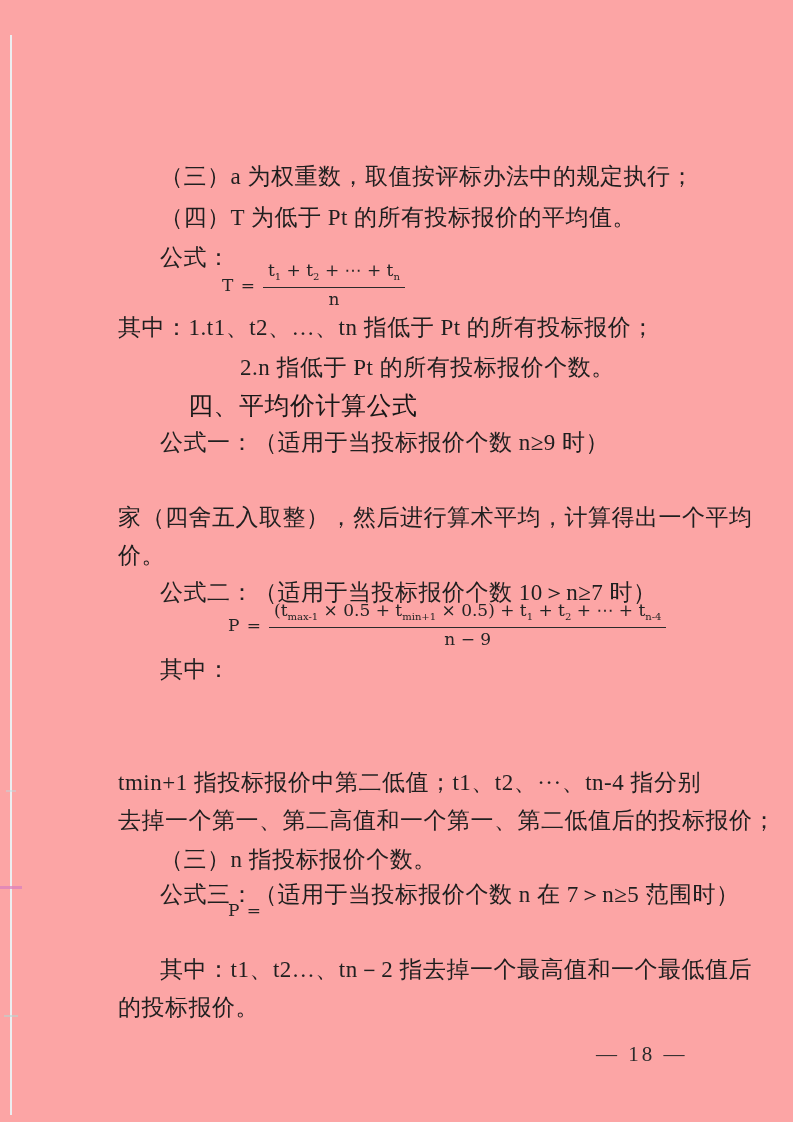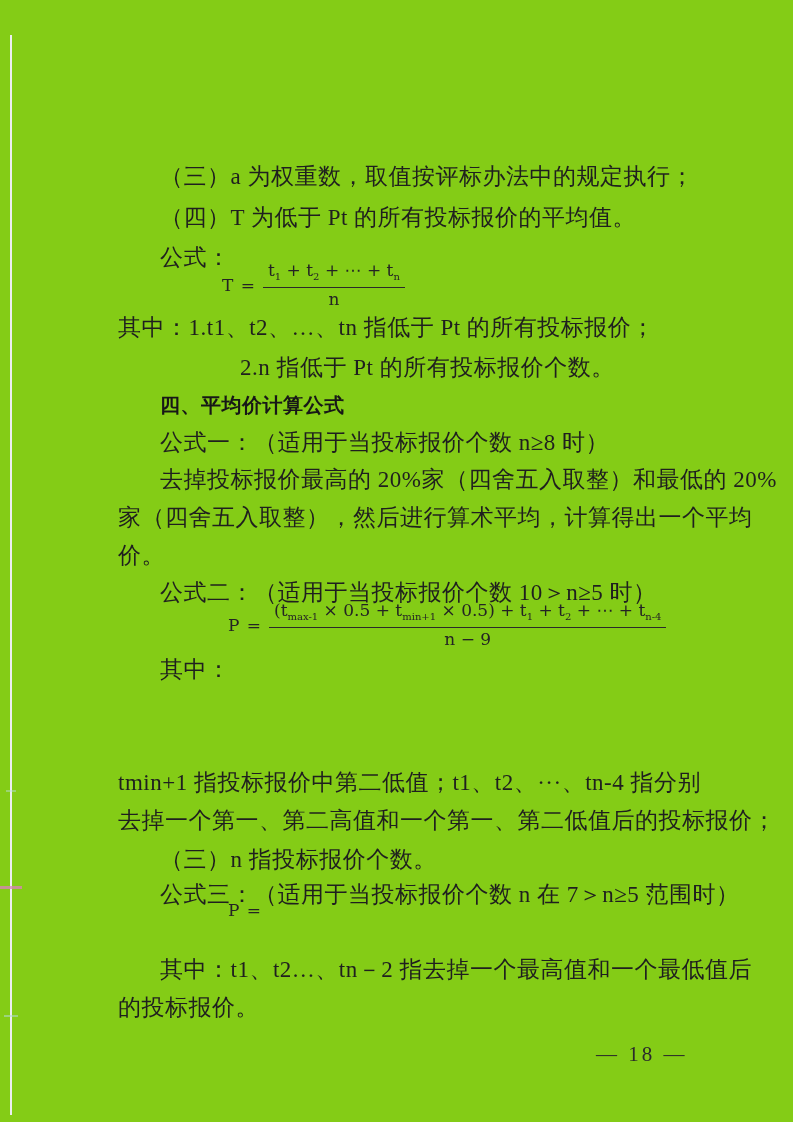--- a/index.html
+++ b/index.html
@@ -4,21 +4,21 @@
 <style>
   html, body { margin: 0; padding: 0; }
   body {
     width: 793px; height: 1122px;
     background: #ffffff;
     font-family: "Liberation Serif", "DejaVu Serif", serif;
   }
   .page {
     position: relative;
     width: 793px; height: 1122px;
-    background: #84cc16;
+    background: #fca5a5;
     overflow: hidden;
     color: #1f1f1f;
   }
   
   .edge-line {
     position: absolute; left: 10px; top: 35px;
     width: 2px; height: 1080px;
     background: #eceef0;
   }
   .tick { position: absolute; }
@@ -33,23 +33,24 @@
     line-height: 34px;
     letter-spacing: 0.5px;
     color: #1f1f1f;
   }
   .flush   { left: 118px; }
   .indent2 { left: 160px; }
   .indent6 { left: 240px; }
 
   .heading {
     font-family: "Liberation Sans", "DejaVu Sans", sans-serif;
-    font-weight: bold;
-    font-size: 20px;
+    font-weight: normal;
+    font-size: 25px;
     color: #171717;
+    margin-left: 28px;
   }
 
   .formula {
     position: absolute;
     display: flex;
     align-items: center;
     font-family: "DejaVu Serif", "Liberation Serif", serif;
     font-size: 17px;
     color: #242424;
   }
@@ -90,29 +91,28 @@
       <span class="f-den">n</span>
     </span>
   </div>
 
   <div class="line flush" style="top:311px">其中：1.t1、t2、…、tn 指低于 Pt 的所有投标报价；</div>
 
   <div class="line indent6" style="top:351px">2.n 指低于 Pt 的所有投标报价个数。</div>
 
   <div class="line indent2 heading" style="top:388px">四、平均价计算公式</div>
 
-  <div class="line indent2" style="top:426px">公式一：（适用于当投标报价个数 n≥8 时）</div>
+  <div class="line indent2" style="top:426px">公式一：（适用于当投标报价个数 n≥9 时）</div>
 
-  <div class="line indent2" style="top:463px">去掉投标报价最高的 20%家（四舍五入取整）和最低的 20%</div>
 
   <div class="line flush" style="top:501px">家（四舍五入取整），然后进行算术平均，计算得出一个平均</div>
 
   <div class="line flush" style="top:539px">价。</div>
 
-  <div class="line indent2" style="top:576px">公式二：（适用于当投标报价个数 10＞n≥5 时）</div>
+  <div class="line indent2" style="top:576px">公式二：（适用于当投标报价个数 10＞n≥7 时）</div>
 
   <div class="formula" style="top:600px; left:228px">
     <span class="f-lhs">P =</span>
     <span class="frac">
       <span class="f-num">(t<sub>max-1</sub> × 0.5 + t<sub>min+1</sub> × 0.5) + t<sub>1</sub> + t<sub>2</sub> + ⋯ + t<sub>n-4</sub></span>
       <span class="f-den">n − 9</span>
     </span>
   </div>
 
   <div class="line indent2" style="top:653px">其中：</div>

